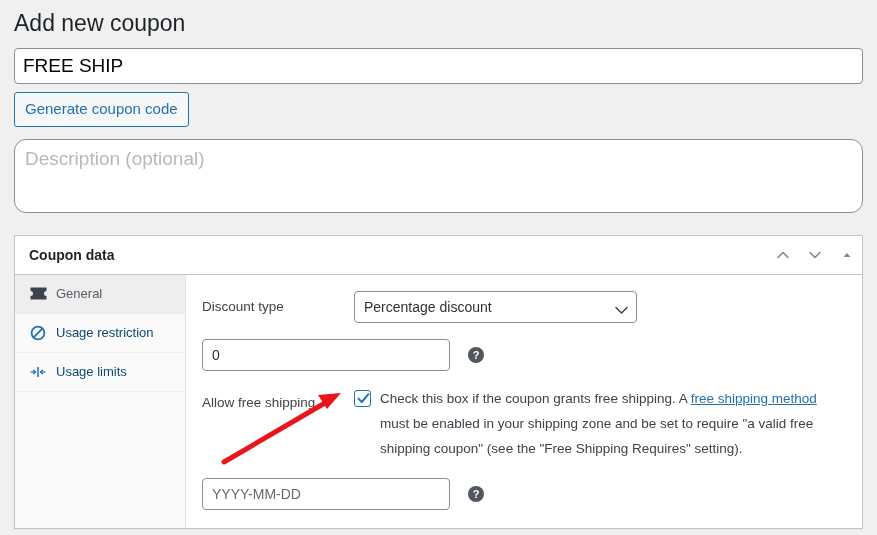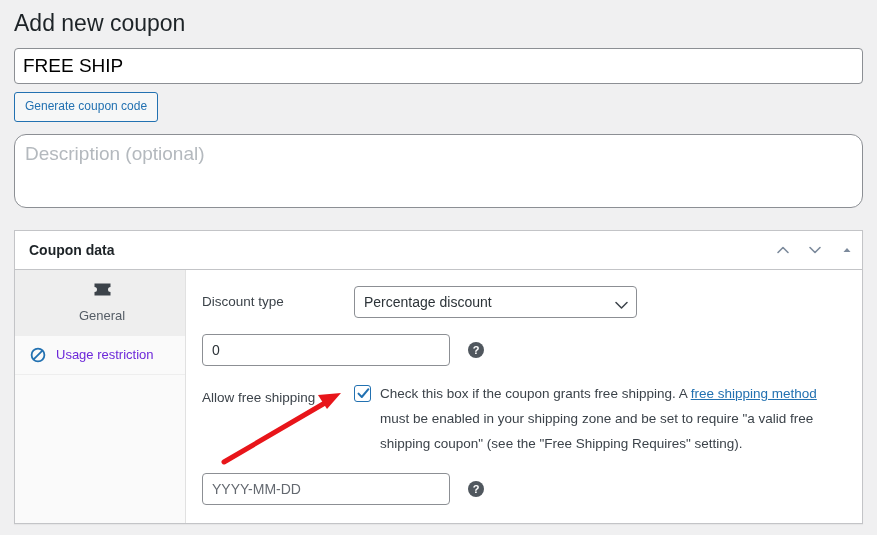--- a/index.html
+++ b/index.html
@@ -44,21 +44,21 @@
     border: 1px solid #8c8f94;
     border-radius: 4px;
     outline: none;
   }
 
   
   .generate-btn {
     display: inline-block;
     margin: 8px 0 0 14px;
     padding: 4px 10px 5px 10px;
-    font-size: 12px;
+    font-size: 15px;
     font-family: "Liberation Sans", sans-serif;
     line-height: 1.6;
     color: #2271b1;
     background: #f6f7f7;
     border: 1px solid #2271b1;
     border-radius: 3px;
     cursor: pointer;
   }
 
   
@@ -136,30 +136,29 @@
     margin: 0;
     list-style: none;
     flex: 0 0 170px;
   }
   .tab {
     display: flex;
     align-items: center;
     gap: 9px;
     padding: 10px 10px 10px 14px;
     font-size: 13px;
-    color: #6d28d9;
+    color: #0c4a6e;
     border-bottom: 1px solid #eeeeee;
     cursor: pointer;
     line-height: 1.4;
   }
   .tab.active {
     background: #eeeeee;
     color: #555d66;
     font-weight: 400;
-    flex-direction: column;
   }
   .tab-icon {
     width: 18px;
     height: 18px;
     display: flex;
     align-items: center;
     justify-content: center;
     flex: 0 0 18px;
   }
   .tab-icon svg { display: block; }
@@ -352,20 +351,32 @@
       </li>
       <li class="tab">
         <span class="tab-icon">
           <svg width="16" height="16" viewBox="0 0 16 16">
             <circle cx="8" cy="8" r="6.4" fill="none" stroke="#2271b1" stroke-width="1.8"></circle>
             <line x1="3.6" y1="12.4" x2="12.4" y2="3.6" stroke="#2271b1" stroke-width="1.8"></line>
           </svg>
         </span>
         <span>Usage restriction</span>
       </li>
+      <li class="tab">
+        <span class="tab-icon">
+          <svg width="18" height="14" viewBox="0 0 18 14">
+            <line x1="9" y1="2" x2="9" y2="12" stroke="#2271b1" stroke-width="1.5"></line>
+            <line x1="1.5" y1="7" x2="6.5" y2="7" stroke="#2271b1" stroke-width="1.3"></line>
+            <path d="M4.6 5.2 L6.6 7 L4.6 8.8" fill="none" stroke="#2271b1" stroke-width="1.3" stroke-linecap="round" stroke-linejoin="round"></path>
+            <line x1="16.5" y1="7" x2="11.5" y2="7" stroke="#2271b1" stroke-width="1.3"></line>
+            <path d="M13.4 5.2 L11.4 7 L13.4 8.8" fill="none" stroke="#2271b1" stroke-width="1.3" stroke-linecap="round" stroke-linejoin="round"></path>
+          </svg>
+        </span>
+        <span>Usage limits</span>
+      </li>
     </ul>
 
     <div class="panel-content">
 
       <div class="form-row">
         <div class="row-label">Discount type</div>
         <div class="field-area">
           <div class="select-box">
             <select>
               <option>Percentage discount</option>

